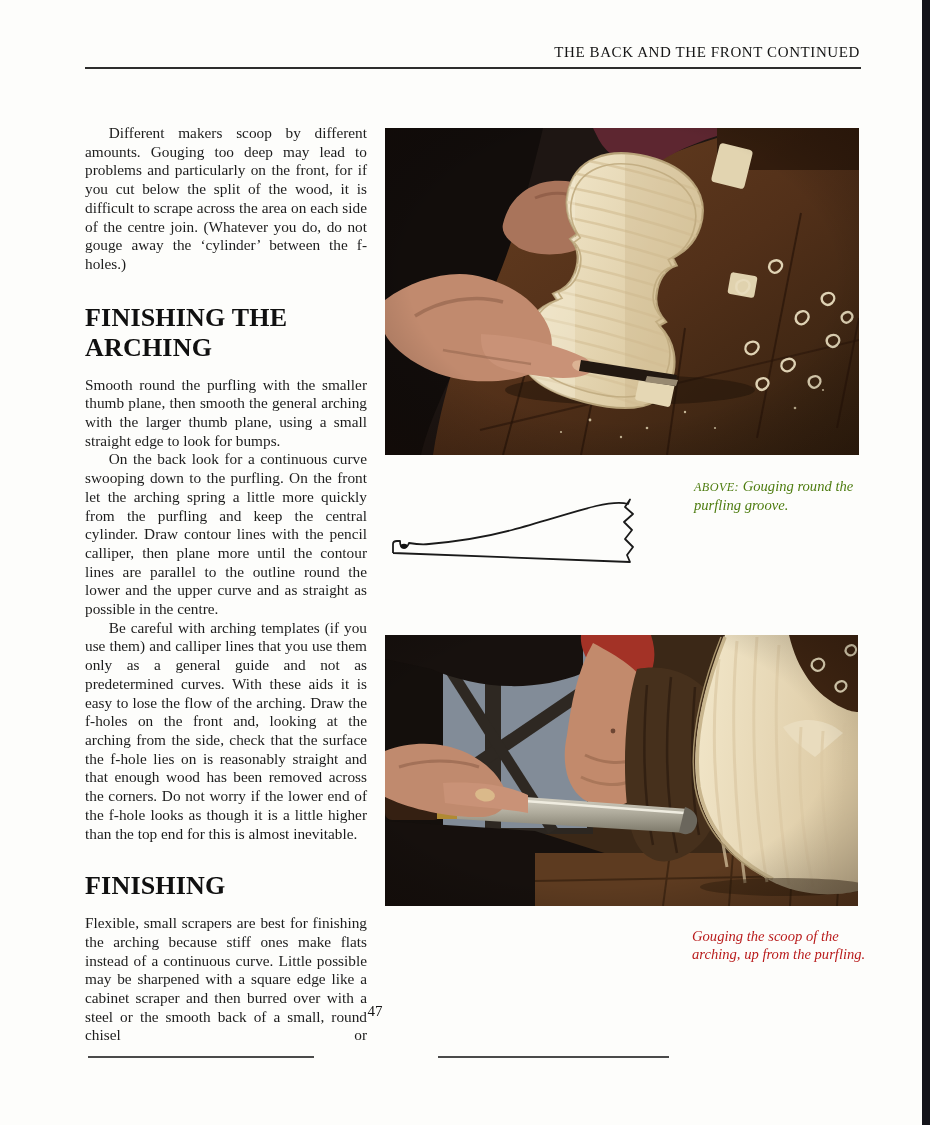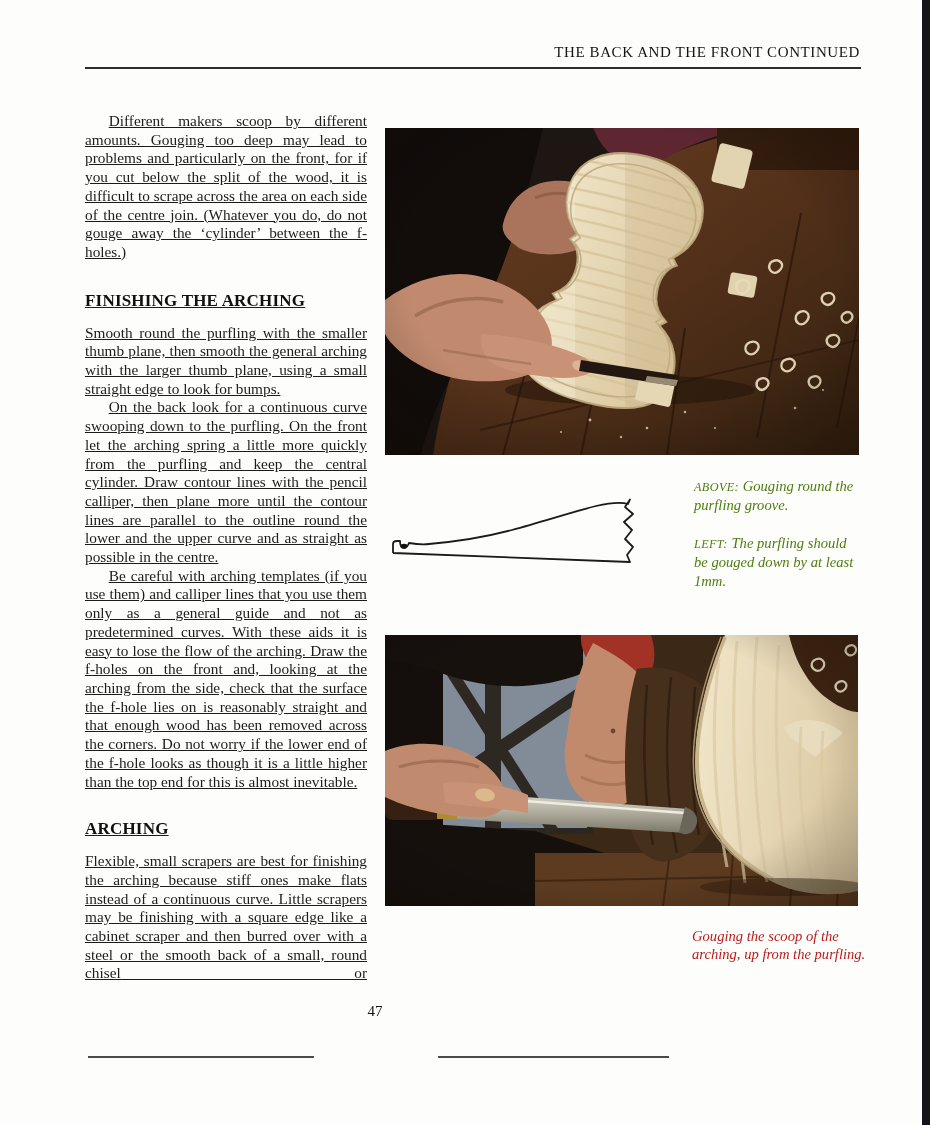--- a/index.html
+++ b/index.html
@@ -14,29 +14,29 @@
 
   
   .running-header{
     position:absolute; left:385px; top:44px; width:475px;
     text-align:right; font-size:15px; letter-spacing:0.6px; color:#141414;
     white-space:nowrap;
   }
   .header-rule{position:absolute; left:85px; top:67px; width:776px; height:2px; background:#2d2d2d;}
 
   
-  .left-col{position:absolute; left:85px; top:112px; width:282px;text-decoration:underline;}
+  .left-col{position:absolute; left:85px; top:124px; width:282px;}
   .body-text{
     font-size:15.3px; line-height:18.7px; text-align:justify;
     margin:0; color:#1c1c1c;
   }
   .body-text.indent{text-indent:1.55em;}
   .body-text.cont{text-align-last:justify;}
   .section-heading{
-    font-size:17px; font-weight:bold; letter-spacing:0.2px;
+    font-size:26px; font-weight:bold; letter-spacing:0.2px;
     margin:28px 0 13px 0; color:#101010;
   }
   .section-heading.first{margin-top:29px;}
 
   
   .photo{position:absolute; display:block;}
   .photo svg{display:block;}
   .diagram{position:absolute; left:390px; top:498px; width:262px; height:80px;}
 
   
@@ -70,22 +70,22 @@
 
   <div class="running-header">THE BACK AND THE FRONT CONTINUED</div>
   <div class="header-rule"></div>
 
   <div class="left-col">
     <p class="body-text indent">Different makers scoop by different amounts. Gouging too deep may lead to problems and particularly on the front, for if you cut below the split of the wood, it is difficult to scrape across the area on each side of the centre join. (Whatever you do, do not gouge away the ‘cylinder’ between the f-holes.)</p>
     <h2 class="section-heading first">FINISHING THE ARCHING</h2>
     <p class="body-text">Smooth round the purfling with the smaller thumb plane, then smooth the general arching with the larger thumb plane, using a small straight edge to look for bumps.</p>
     <p class="body-text indent">On the back look for a continuous curve swooping down to the purfling. On the front let the arching spring a little more quickly from the purfling and keep the central cylinder. Draw contour lines with the pencil calliper, then plane more until the contour lines are parallel to the outline round the lower and the upper curve and as straight as possible in the centre.</p>
     <p class="body-text indent">Be careful with arching templates (if you use them) and calliper lines that you use them only as a general guide and not as predetermined curves. With these aids it is easy to lose the flow of the arching. Draw the f-holes on the front and, looking at the arching from the side, check that the surface the f-hole lies on is reasonably straight and that enough wood has been removed across the corners. Do not worry if the lower end of the f-hole looks as though it is a little higher than the top end for this is almost inevitable.</p>
-    <h2 class="section-heading">ARCHING</h2>
-    <p class="body-text cont">Flexible, small scrapers are best for finishing the arching because stiff ones make flats instead of a continuous curve. Little scrapers may be finishing with a square edge like a cabinet scraper and then burred over with a steel or the smooth back of a small, round chisel or</p>
+    <h2 class="section-heading">FINISHING</h2>
+    <p class="body-text cont">Flexible, small scrapers are best for finishing the arching because stiff ones make flats instead of a continuous curve. Little possible may be sharpened with a square edge like a cabinet scraper and then burred over with a steel or the smooth back of a small, round chisel or</p>
   </div>
 
   <div class="photo" style="left:385px; top:128px; width:474px; height:327px;">
     <svg width="474" height="327" viewBox="0 0 474 327">
       <defs>
         <linearGradient id="wood1" x1="0" y1="0" x2="1" y2="1">
           <stop offset="0" stop-color="#6b4122"></stop>
           <stop offset="0.55" stop-color="#523019"></stop>
           <stop offset="1" stop-color="#32200f"></stop>
         </linearGradient>
@@ -195,21 +195,20 @@
 
   <div class="diagram">
     <svg width="262" height="80" viewBox="0 0 262 80">
       <path d="M3,55 L3,46 Q3,43 7,43 L10,43 C10,47 11,50 14,50 C17,50 18,47 19,45 C25,46 31,47 39,46 C62,44 92,40 122,32 C152,24 182,14 206,8 C221,4.5 232,4 238,6 L240,1.5 L235,9 L243,16 L234,24 L242,32 L235,41 L243,49 L237,57 L240,64 L3,55" fill="none" stroke="#1a1a1a" stroke-width="1.8" stroke-linejoin="round"></path>
       <ellipse cx="14" cy="48" rx="3.4" ry="2.2" fill="#111"></ellipse>
     </svg>
   </div>
 
   <div class="caption-col">
     <p class="caption"><span class="cap-label">ABOVE:</span><span> Gouging round the purfling groove.</span></p>
-    <p class="caption"><span class="cap-label">LEFT:</span><span> The purfling should be gouged down by at least 1mm.</span></p>
   </div>
 
   <div class="photo" style="left:385px; top:635px; width:473px; height:271px;">
     <svg width="473" height="271" viewBox="0 0 473 271">
       <defs>
         <linearGradient id="plate2" x1="0" y1="0" x2="1" y2="0.2">
           <stop offset="0" stop-color="#f2e7ca"></stop>
           <stop offset="1" stop-color="#dcc9a3"></stop>
         </linearGradient>
         <linearGradient id="steel2" x1="0" y1="0" x2="0" y2="1">

